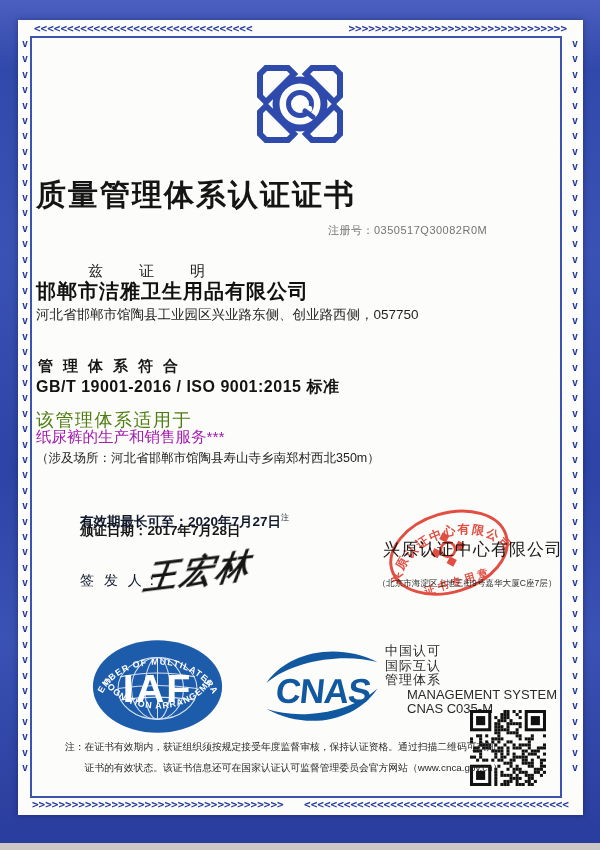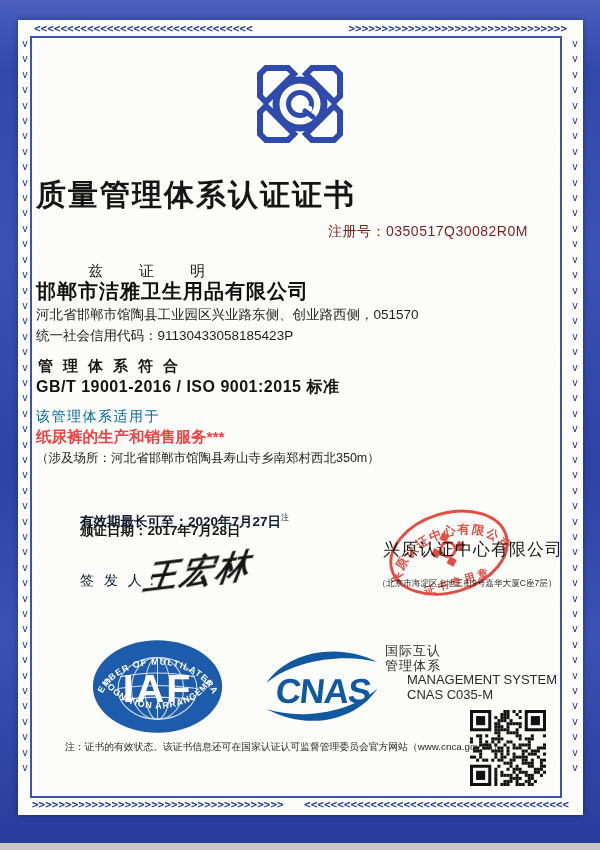--- a/index.html
+++ b/index.html
@@ -19,37 +19,37 @@
   }
   .chev-row{
     position:absolute;left:0;right:0;display:flex;justify-content:space-between;
     color:#23389b;font-family:"DejaVu Sans Mono",monospace;font-weight:bold;
     font-size:11px;line-height:12px;letter-spacing:0;white-space:nowrap;overflow:hidden;
   }
   .chev-top{top:3px;padding:0 16px;}
   .chev-bottom{top:779px;padding:0 14px;}
   .chev-col{
     position:absolute;top:16px;width:12px;height:760px;overflow:hidden;
-    color:#23389b;font-family:"DejaVu Sans Mono",monospace;font-weight:normal;
+    color:#23389b;font-family:"DejaVu Sans Mono",monospace;font-weight:bold;
     font-size:10px;line-height:15.4px;word-break:break-all;text-align:center;
   }
   .chev-left{left:1px;}
   .chev-right{left:551px;}
   .abs{position:absolute;}
   .center{left:18px;right:0;text-align:left;}
   .title{top:155px;font-size:30px;font-weight:bold;letter-spacing:2px;color:#151515;}
-  .reg-line{top:203px;left:310px;font-size:14px;color:#7f1d1d;letter-spacing:.5px;}
+  .reg-line{top:203px;left:310px;font-size:11px;color:#737373;letter-spacing:.5px;}
   .certify{top:242px;font-size:15px;letter-spacing:36px;padding-left:52px;color:#222;}
   .company{top:258px;font-size:20px;font-weight:bold;letter-spacing:1px;color:#111;}
   .addr{top:286px;font-size:13.5px;color:#1e1e1e;}
   .credit{top:307px;font-size:13.5px;color:#1e1e1e;}
   .compliance{top:337px;font-size:15px;font-weight:bold;letter-spacing:10px;padding-left:2px;color:#181818;}
   .standard{top:357px;font-size:16px;font-weight:bold;letter-spacing:.5px;color:#141414;}
-  .scope-h{top:388px;font-size:14px;letter-spacing:1.5px;color:#0369a1;}
-  .scope{top:407px;font-size:15.5px;font-weight:bold;color:#ef4444;}
+  .scope-h{top:388px;font-size:18px;letter-spacing:1.5px;color:#4d7c0f;}
+  .scope{top:407px;font-size:15.5px;font-weight:normal;color:#a21caf;}
   .loc{top:430px;font-size:12.5px;color:#222;}
   .date1{top:502px;left:62px;font-size:13.5px;font-weight:bold;color:#181818;}
   .date2{top:492px;left:62px;font-size:13.5px;font-weight:bold;color:#0f172a;}
   .date2 sup{font-size:8px;font-weight:normal;}
   .signer{top:552px;left:62px;font-size:14px;letter-spacing:3px;color:#0f172a;}
   .signature{
     top:530px;left:126px;font-size:33px;font-weight:bold;color:#161616;
     font-family:"Liberation Serif","DejaVu Serif",serif;font-style:italic;
     transform:rotate(-7deg) skewX(-16deg);letter-spacing:3px;filter:blur(.2px);
   }
@@ -92,22 +92,21 @@
       <circle cx="50" cy="46" r="11.5" stroke-width="5"></circle>
     </g>
     <circle cx="59" cy="51" r="3.2" fill="#fcfcfa"></circle>
     <path d="M55 53 L63 59" stroke="#2e4aad" stroke-width="5" stroke-linecap="round"></path>
   </svg>
 
   <div class="abs center title">质量管理体系认证证书</div>
   <div class="abs reg-line">注册号：0350517Q30082R0M</div>
   <div class="abs center certify">兹证明</div>
   <div class="abs center company">邯郸市洁雅卫生用品有限公司</div>
-  <div class="abs center addr">河北省邯郸市馆陶县工业园区兴业路东侧、创业路西侧，051570</div>
-  <div class="abs center credit">统一社会信用代码：91130433058185423P</div>
+  <div class="abs center addr">河北省邯郸市馆陶县工业园区兴业路东侧、创业路西侧，057750</div>
   <div class="abs center compliance">管理体系符合</div>
   <div class="abs center standard">GB/T 19001-2016 / ISO 9001:2015 标准</div>
   <div class="abs center scope-h">该管理体系适用于</div>
   <div class="abs center scope">纸尿裤的生产和销售服务***</div>
   <div class="abs center loc">（涉及场所：河北省邯郸市馆陶县寿山寺乡南郑村西北350m）</div>
 
   <div class="abs date1">颁证日期：2017年7月28日</div>
   <div class="abs date2"><span>有效期最长可至：2020年7月27日</span><sup>注</sup></div>
   <div class="abs signer">签 发 人：</div>
   <div class="abs signature">王宏林</div>
@@ -159,20 +158,21 @@
 
   <svg class="abs cnas" width="122" height="83" viewBox="0 0 130 88">
     <path d="M6 40 C28 8 80 -4 124 18 C88 8 34 16 6 40 Z" fill="#10589f"></path>
     <path d="M124 46 C102 80 50 92 6 68 C42 80 96 72 124 46 Z" fill="#10589f"></path>
     <g transform="translate(65,62) skewX(-6)">
       <text x="0" y="0" text-anchor="middle" font-size="37" font-weight="bold" fill="#10589f" font-family="Liberation Sans, sans-serif" letter-spacing="-1">CNAS</text>
     </g>
   </svg>
 
   <div class="abs accred">
+    <div>中国认可</div>
     <div>国际互认</div>
     <div>管理体系</div>
     <div class="lat">MANAGEMENT SYSTEM</div>
     <div class="lat">CNAS C035-M</div>
   </div>
 
   <svg class="abs qr" width="76" height="76" viewBox="0 0 75 75" fill="#111">
       <rect x="33" y="0" width="3" height="3"></rect>
       <rect x="36" y="0" width="3" height="3"></rect>
       <rect x="42" y="0" width="3" height="3"></rect>
@@ -388,19 +388,20 @@
       <rect x="57" y="3" width="15" height="15" fill="#fff"></rect>
       <rect x="60" y="6" width="9" height="9"></rect>
       <rect x="0" y="54" width="21" height="21"></rect>
       <rect x="3" y="57" width="15" height="15" fill="#fff"></rect>
       <rect x="6" y="60" width="9" height="9"></rect>
     </svg>
 
   <div class="abs note">
     <span class="note-label">注：</span>
     <div class="note-body">
+      <div>在证书有效期内，获证组织须按规定接受年度监督审核，保持认证资格。通过扫描二维码可获知</div>
       <div>证书的有效状态。该证书信息还可在国家认证认可监督管理委员会官方网站（www.cnca.gov.cn）</div>
     </div>
   </div>
 
 </div>
 
 <div class="bottom-strip"></div>
 
 </body></html>

